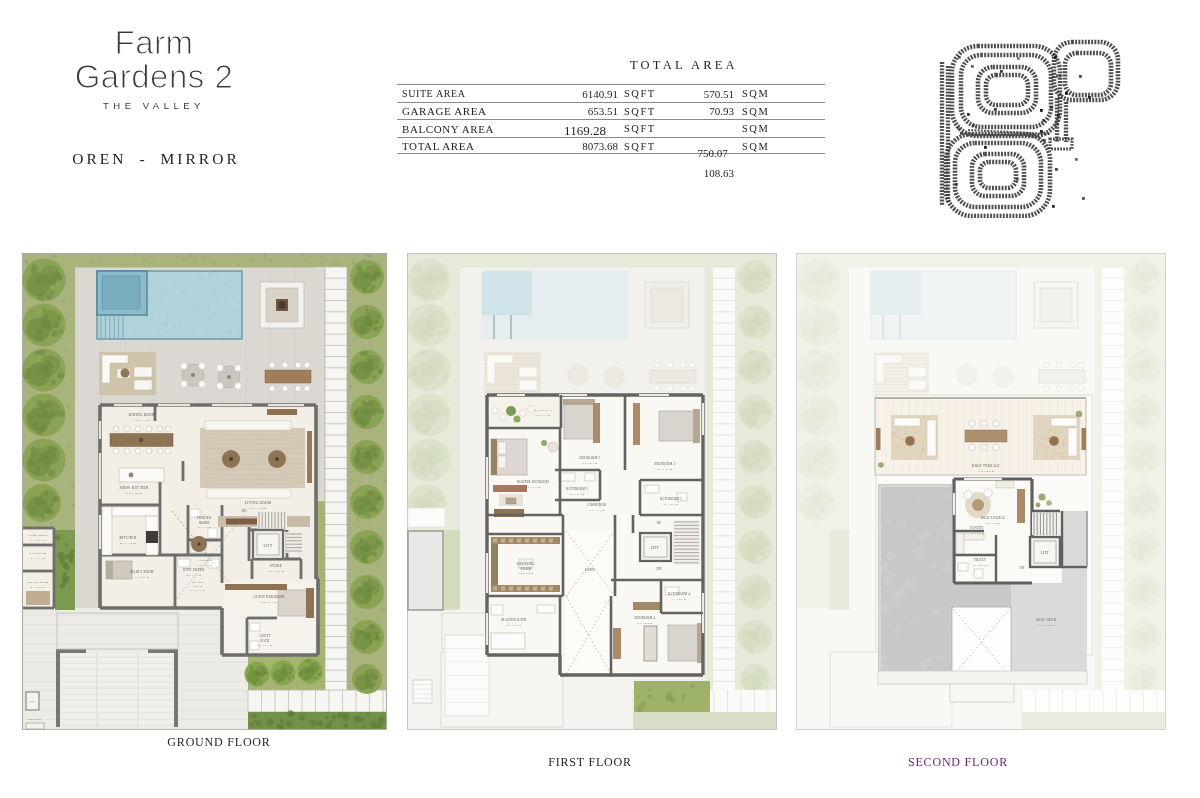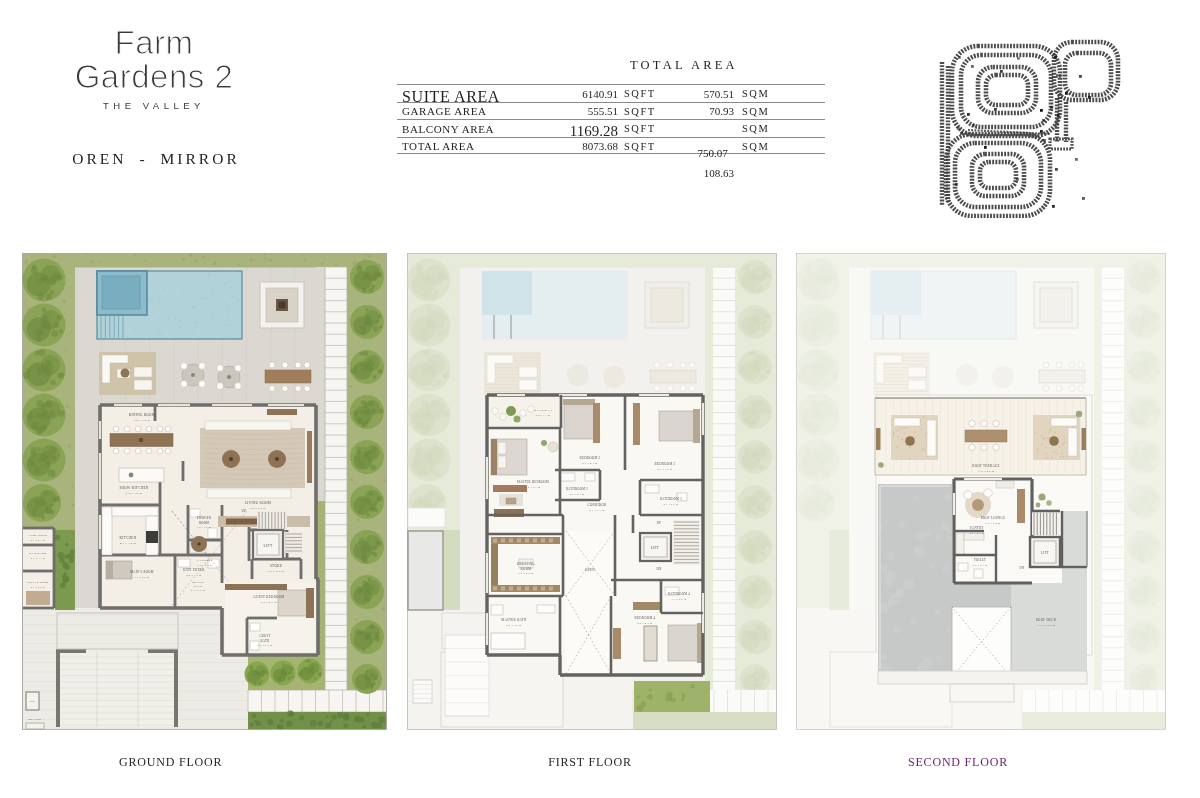--- a/index.html
+++ b/index.html
@@ -17,36 +17,36 @@
 
 <text x="154" y="89" font-size="9.5" letter-spacing="4.5" fill="#3a3a3a" font-family="Liberation Sans, sans-serif" text-anchor="middle">THE VALLEY</text>
 </svg>
 
 <div class="abs serif" style="left:0px;top:146px;width:312px;text-align:center;color:#1d1d1d;">
 <div style="font-size:15.5px;letter-spacing:3px;margin-top:4px;">OREN  -  MIRROR</div>
 </div>
 <div class="abs serif" style="left:397px;top:58px;width:428px;color:#1f1f1f;">
       <div style="position:absolute;left:233px;top:0px;font-size:12.5px;letter-spacing:3.2px;">TOTAL AREA</div>
       <div style="position:absolute;left:0;top:26px;width:428px;height:17.5px;border-top:0.8px solid #8a8a8a;">
-        <span style="position:absolute;left:5px;top:2.5px;font-size:16px;letter-spacing:0.6px;">SUITE AREA</span>
+        <span style="position:absolute;left:5px;top:2.5px;font-size:10px;letter-spacing:0.6px;">SUITE AREA</span>
         <span style="position:absolute;left:155px;width:66px;text-align:right;top:2.5px;font-size:11px;">6140.91</span>
         <span style="position:absolute;left:227px;top:3px;font-size:10.5px;letter-spacing:1.5px;">SQFT</span>
         <span style="position:absolute;left:294px;width:43px;text-align:right;top:2.5px;font-size:11px;">570.51</span>
         <span style="position:absolute;left:345px;top:3px;font-size:10.5px;letter-spacing:1.5px;">SQM</span>
       </div>
       <div style="position:absolute;left:0;top:43.5px;width:428px;height:17.5px;border-top:0.8px solid #8a8a8a;">
         <span style="position:absolute;left:5px;top:2.5px;font-size:11px;letter-spacing:0.6px;">GARAGE AREA</span>
-        <span style="position:absolute;left:155px;width:66px;text-align:right;top:2.5px;font-size:11px;">555.51</span>
+        <span style="position:absolute;left:155px;width:66px;text-align:right;top:2.5px;font-size:11px;">653.51</span>
         <span style="position:absolute;left:227px;top:3px;font-size:10.5px;letter-spacing:1.5px;">SQFT</span>
         <span style="position:absolute;left:294px;width:43px;text-align:right;top:2.5px;font-size:11px;">70.93</span>
         <span style="position:absolute;left:345px;top:3px;font-size:10.5px;letter-spacing:1.5px;">SQM</span>
       </div>
       <div style="position:absolute;left:0;top:61.0px;width:428px;height:17.5px;border-top:0.8px solid #8a8a8a;">
         <span style="position:absolute;left:5px;top:2.5px;font-size:11px;letter-spacing:0.6px;">BALCONY AREA</span>
-        <span style="position:absolute;left:155px;width:66px;text-align:right;top:2.5px;font-size:15px;">1169.28</span>
+        <span style="position:absolute;left:155px;width:66px;text-align:center;top:2.5px;font-size:13px;">1169.28</span>
         <span style="position:absolute;left:227px;top:3px;font-size:10.5px;letter-spacing:1.5px;">SQFT</span>
         <span style="position:absolute;left:294px;width:43px;text-align:right;top:2.5px;font-size:11px;margin-top:44px;">108.63</span>
         <span style="position:absolute;left:345px;top:3px;font-size:10.5px;letter-spacing:1.5px;">SQM</span>
       </div>
       <div style="position:absolute;left:0;top:78.5px;width:428px;height:17.5px;border-top:0.8px solid #8a8a8a;border-bottom:0.8px solid #8a8a8a;">
         <span style="position:absolute;left:5px;top:2.5px;font-size:11px;letter-spacing:0.6px;">TOTAL AREA</span>
         <span style="position:absolute;left:155px;width:66px;text-align:right;top:2.5px;font-size:11px;">8073.68</span>
         <span style="position:absolute;left:227px;top:3px;font-size:10.5px;letter-spacing:1.5px;">SQFT</span>
         <span style="position:absolute;left:294px;width:43px;text-align:center;top:9px;font-size:11px;">750.07</span>
         <span style="position:absolute;left:345px;top:3px;font-size:10.5px;letter-spacing:1.5px;">SQM</span>
@@ -2320,17 +2320,17 @@
       <line x1="236" y1="258" x2="264" y2="258" stroke="#5f6160" stroke-width="2.6"></line>
       <text x="226" y="316" font-size="3.0" fill="#55534b" text-anchor="middle" letter-spacing="0.3" font-family="Liberation Serif, serif">DN</text>
       <rect x="234" y="284" width="30" height="30" fill="#f2efe9" stroke="#5f6160" stroke-width="2.4"></rect>
       <rect x="238" y="288" width="22" height="22" fill="#f8f6f1" stroke="#8d8a83" stroke-width="0.6"></rect>
       <text x="249" y="301" font-size="3.2" fill="#55534b" text-anchor="middle" letter-spacing="0.3" font-family="Liberation Serif, serif">LIFT</text>
       <line x1="266" y1="258" x2="266" y2="314" stroke="#5f6160" stroke-width="2.4"></line>
       <line x1="264" y1="314" x2="291" y2="314" stroke="#5f6160" stroke-width="2.4"></line>
       <line x1="291" y1="258" x2="291" y2="314" stroke="#9a9893" stroke-width="1.6"></line>
 </svg>
 
-<div class="abs serif" style="left:119px;top:755px;width:200px;font-size:12px;letter-spacing:0.8px;color:#262626;">GROUND FLOOR</div>
+<div class="abs serif" style="left:119px;top:735px;width:200px;text-align:center;font-size:12px;letter-spacing:0.8px;color:#262626;">GROUND FLOOR</div>
 
 <div class="abs serif" style="left:490px;top:755px;width:200px;text-align:center;font-size:12px;letter-spacing:0.8px;color:#262626;">FIRST FLOOR</div>
 
 <div class="abs serif" style="left:858px;top:755px;width:200px;text-align:center;font-size:12px;letter-spacing:0.8px;color:#701a75;">SECOND FLOOR</div>
 </div>
 </body></html>

